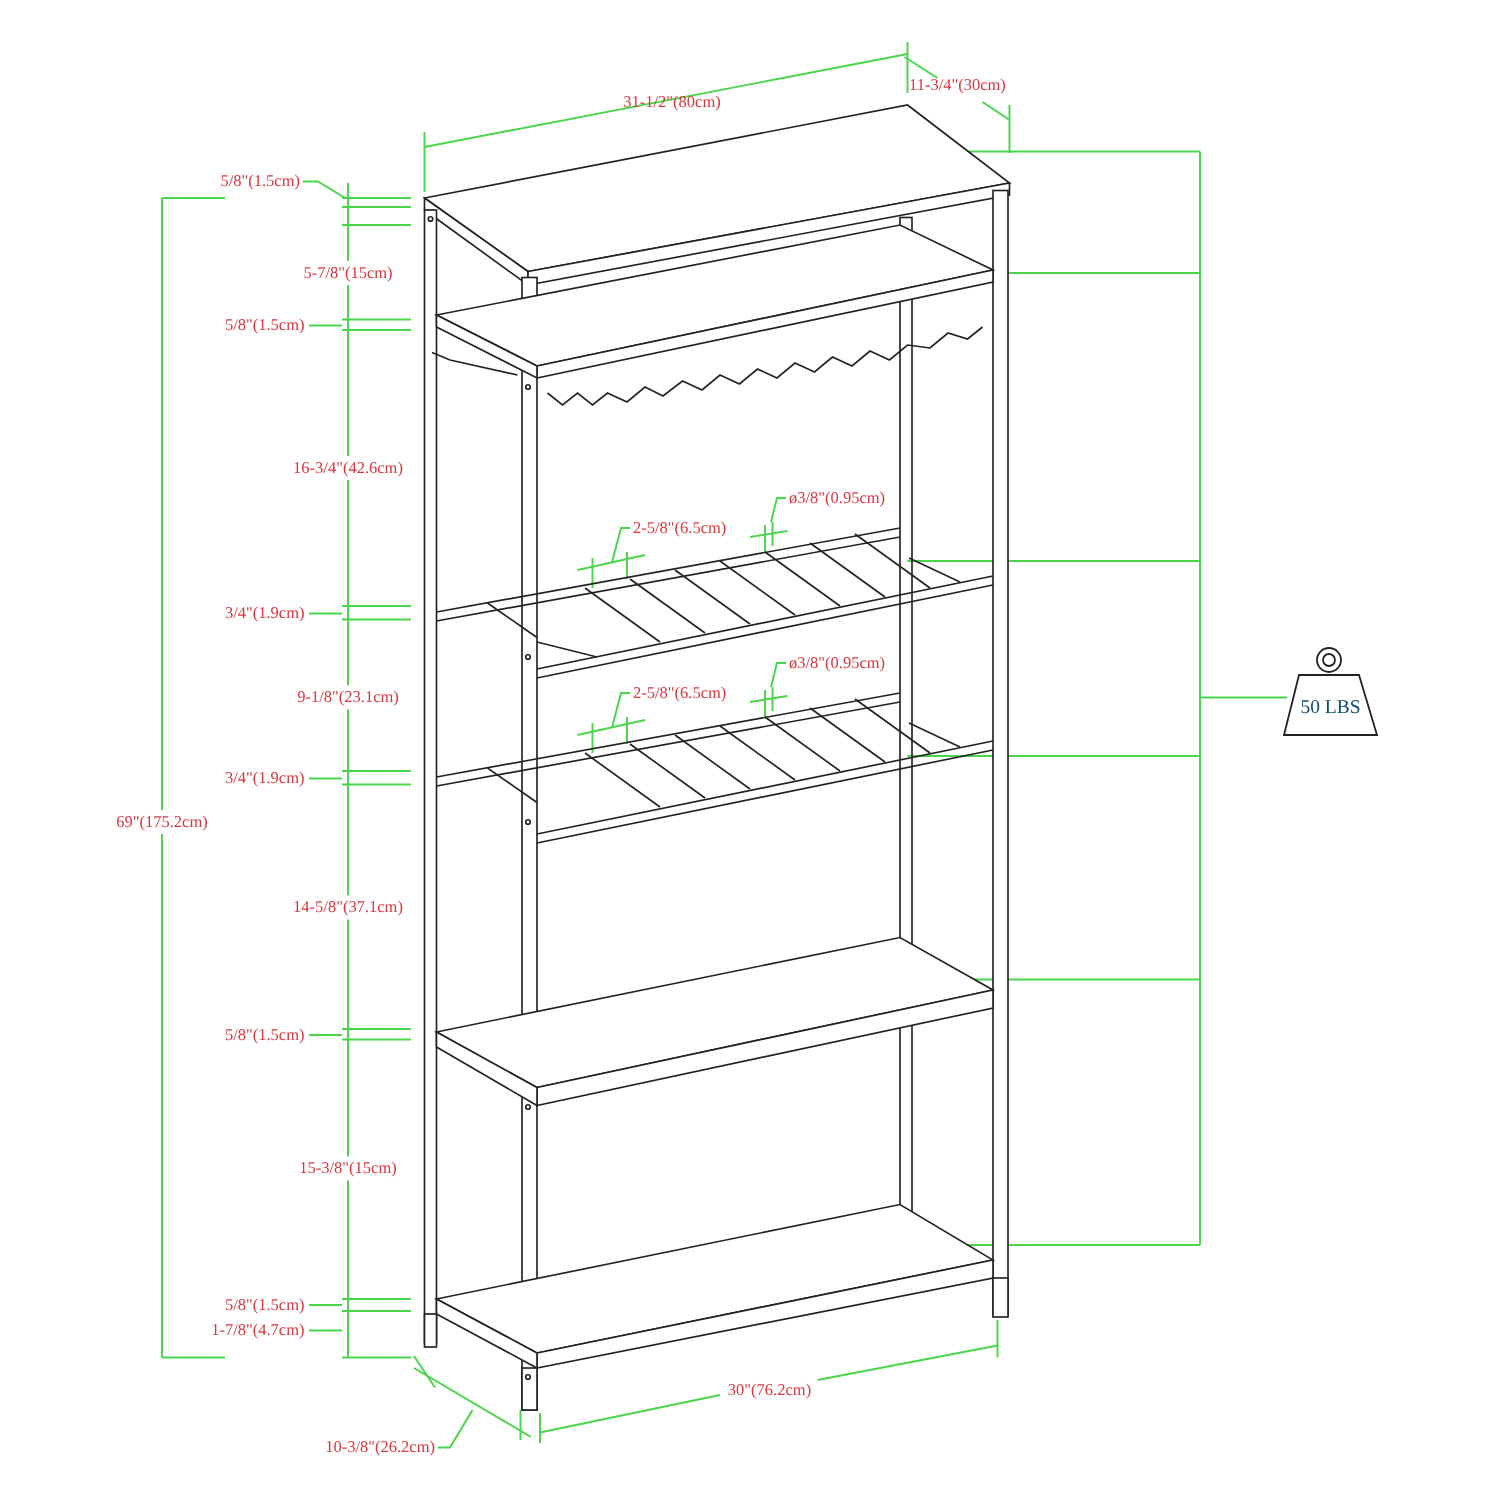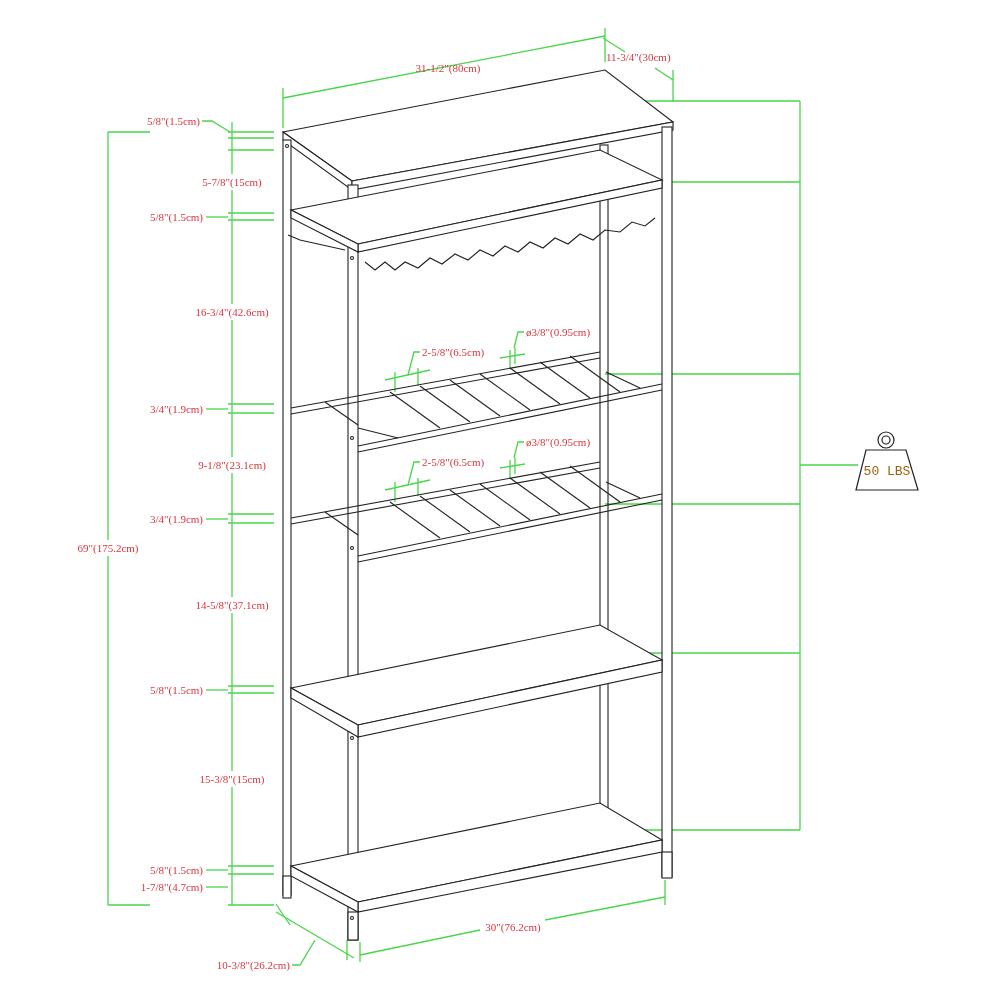--- a/index.html
+++ b/index.html
@@ -11,23 +11,23 @@
     font-size: 11px;
     color: #d9363e;
     white-space: nowrap;
     line-height: 12px;
     transform: translate(0, -50%);
   }
   .dim-label.right { transform: translate(-100%, -50%); }
   .dim-label.center { transform: translate(-50%, -50%); }
   .weight-text {
     position: absolute;
-    font-family: Liberation Mono, monospace;
+    font-family: Liberation Serif, serif;
     font-size: 13px;
-    color: #a16207;
+    color: #0c4a6e;
     transform: translate(-50%, -50%);
     white-space: nowrap;
   }
 </style>
 </head>
 <body>
 
 <svg id="canvas" viewBox="0 0 1000 1000" xmlns="http://www.w3.org/2000/svg">
 
   <g stroke="#49d64a" stroke-width="1.3" fill="none">

